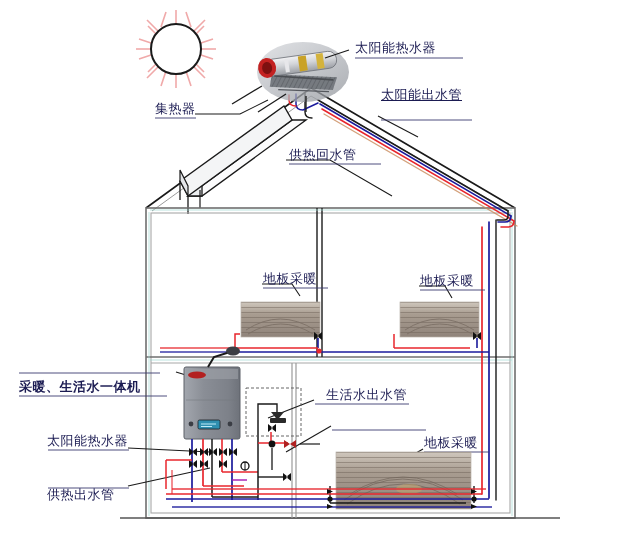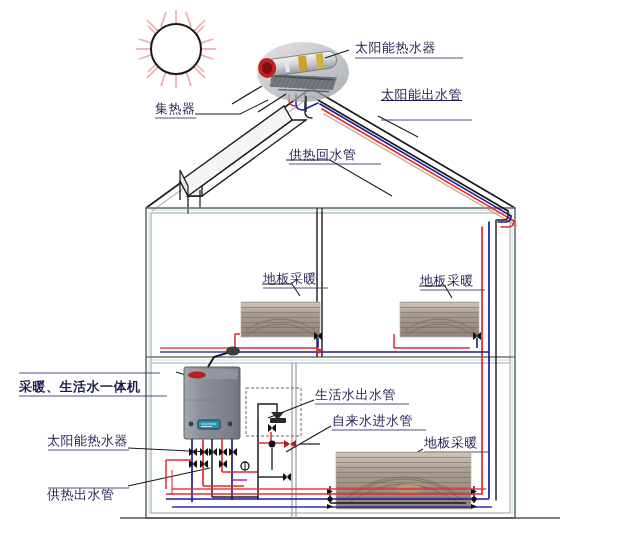--- a/index.html
+++ b/index.html
@@ -304,19 +304,18 @@
   <circle cx="319" cy="351" r="2.6" fill="#e8262d"></circle>
 </svg>
 
 <div class="lbl" style="left:155px;top:100px;">集热器</div>
 <div class="lbl" style="left:355px;top:39px;">太阳能热水器</div>
 <div class="lbl" style="left:381px;top:86px;text-decoration:underline;">太阳能出水管</div>
 <div class="lbl" style="left:289px;top:146px;">供热回水管</div>
 <div class="lbl" style="left:263px;top:270px;">地板采暖</div>
 <div class="lbl" style="left:420px;top:272px;">地板采暖</div>
 <div class="lbl" style="left:19px;top:378px;font-weight:bold;">采暖、生活水一体机</div>
-<div class="lbl" style="left:315px;top:386px;">生活水出水管</div>
-<div class="lbl" style="left:332px;top:412px;">自来水进水管</div>
+<div class="lbl" style="left:326px;top:386px;">生活水出水管</div>
 <div class="lbl" style="left:424px;top:434px;">地板采暖</div>
 <div class="lbl" style="left:47px;top:432px;">太阳能热水器</div>
 <div class="lbl" style="left:47px;top:486px;">供热出水管</div>
 
 </div>
 
 </body></html>

